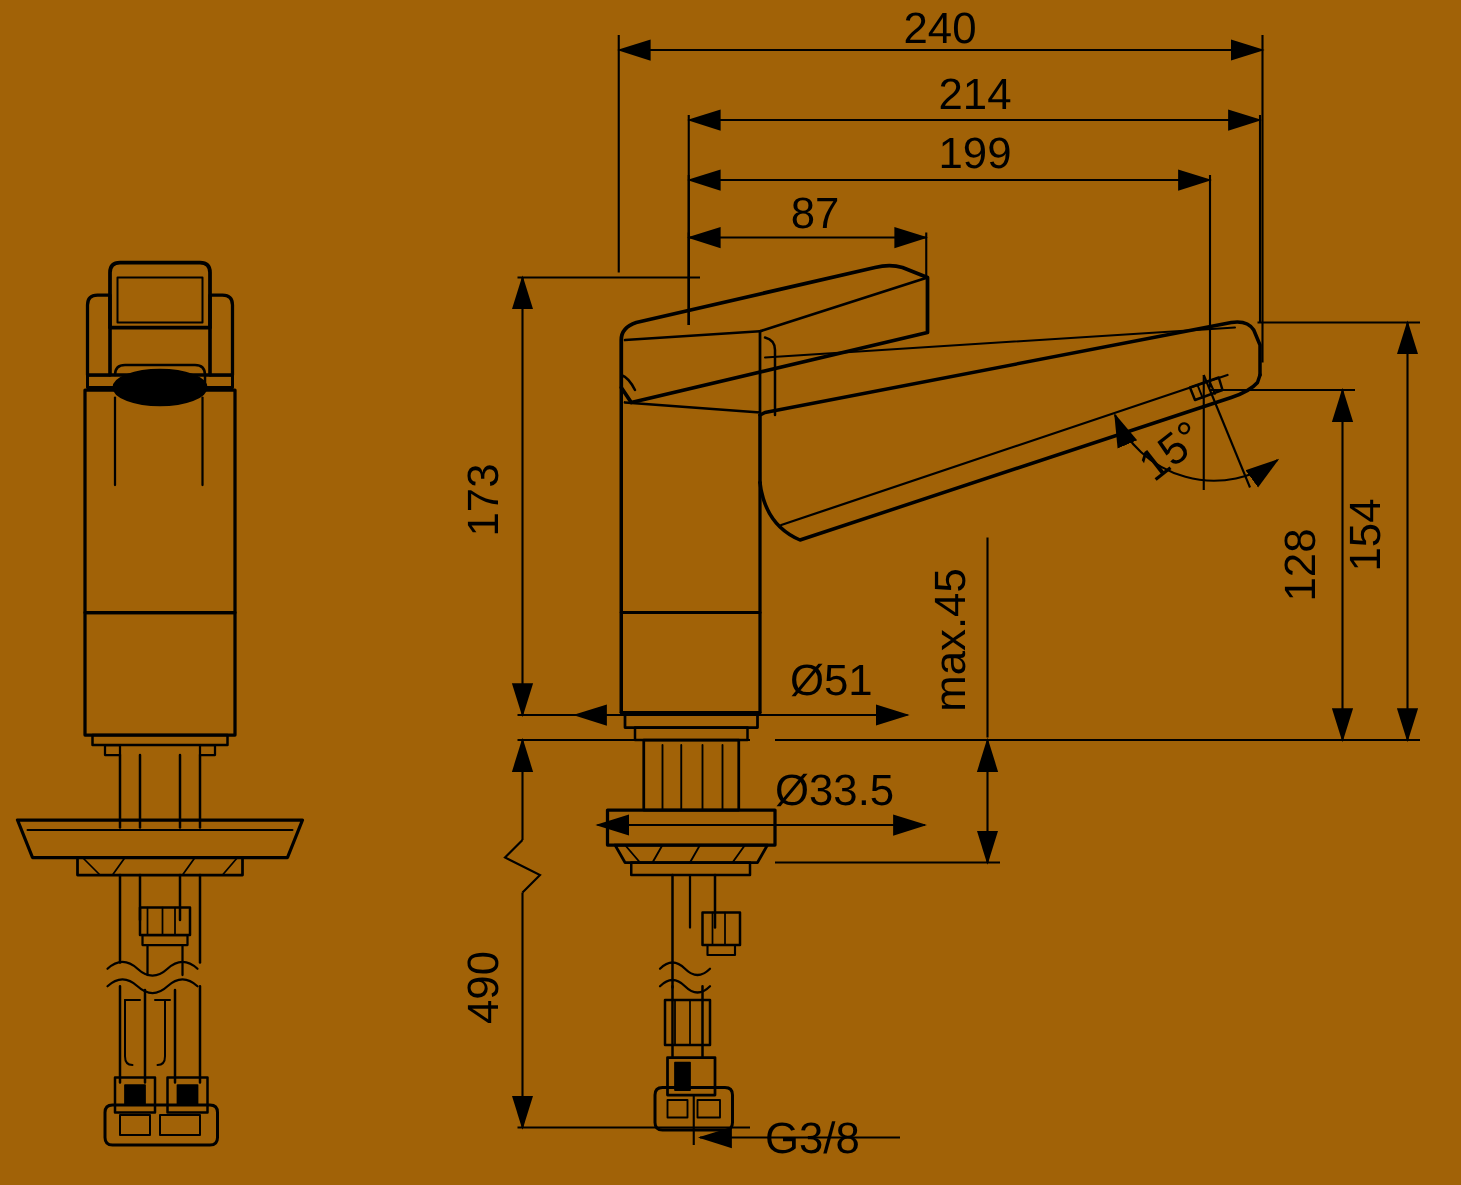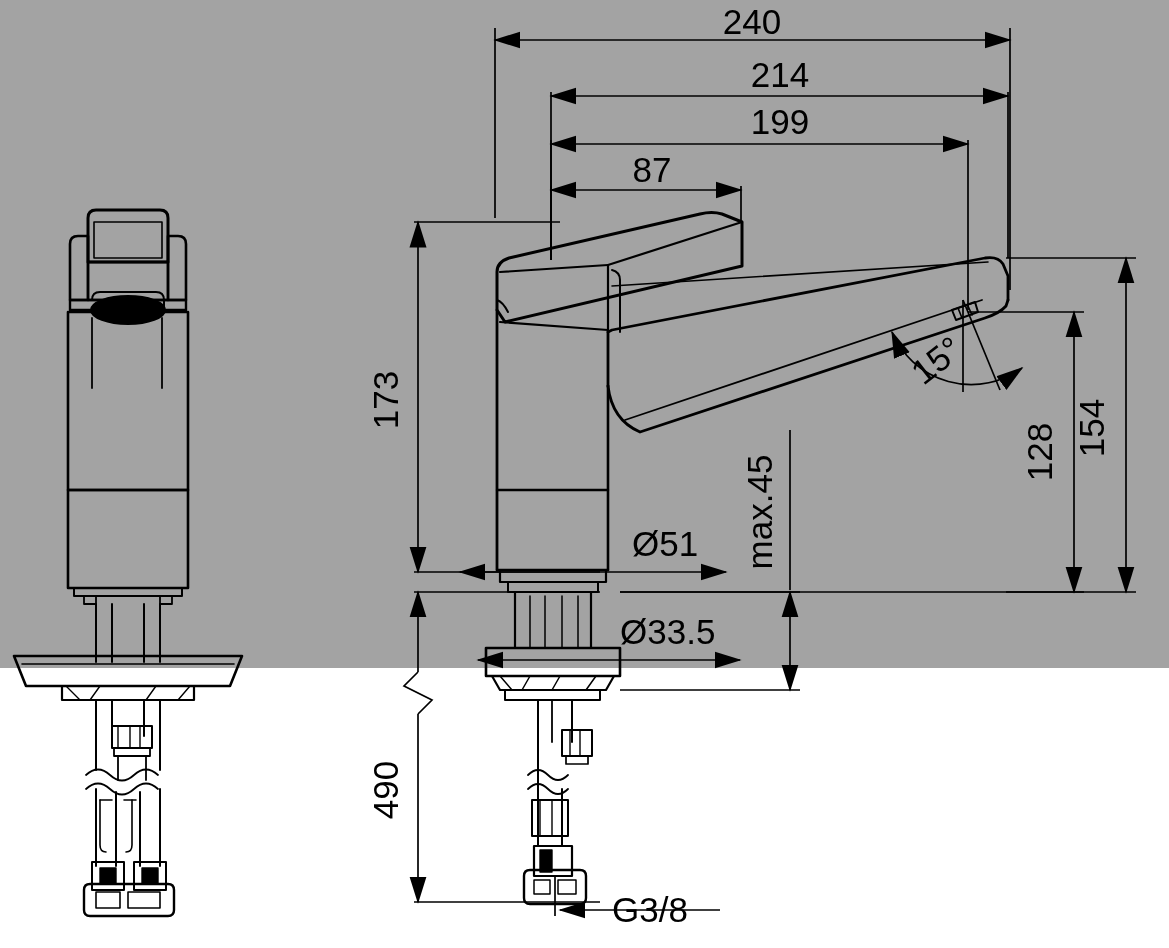--- a/index.html
+++ b/index.html
@@ -1,18 +1,18 @@
 <!DOCTYPE html>
 <html><head>
 <meta charset="utf-8">
 <title>Faucet Technical Drawing</title>
 <style>
   html,body{margin:0;padding:0;background:#ffffff;}
   body{width:1169px;height:948px;font-family:"Liberation Sans",sans-serif;overflow:hidden;}
-  #stage{position:relative;width:1169px;height:668px;background:#a3a3a3;}
+  #stage{position:relative;width:1169px;height:948px;background:#a16207;}
   svg.layer{position:absolute;left:0;top:0;width:1169px;height:948px;}
   .dimtext{font-family:"Liberation Sans",sans-serif;font-size:35px;fill:#000;}
 </style>
 </head>
 <body>
 
 <div id="stage">
 
   <svg class="layer" viewBox="0 0 1169 948">
     <g fill="none" stroke="#000" stroke-width="2.2" stroke-linejoin="round" stroke-linecap="round">

